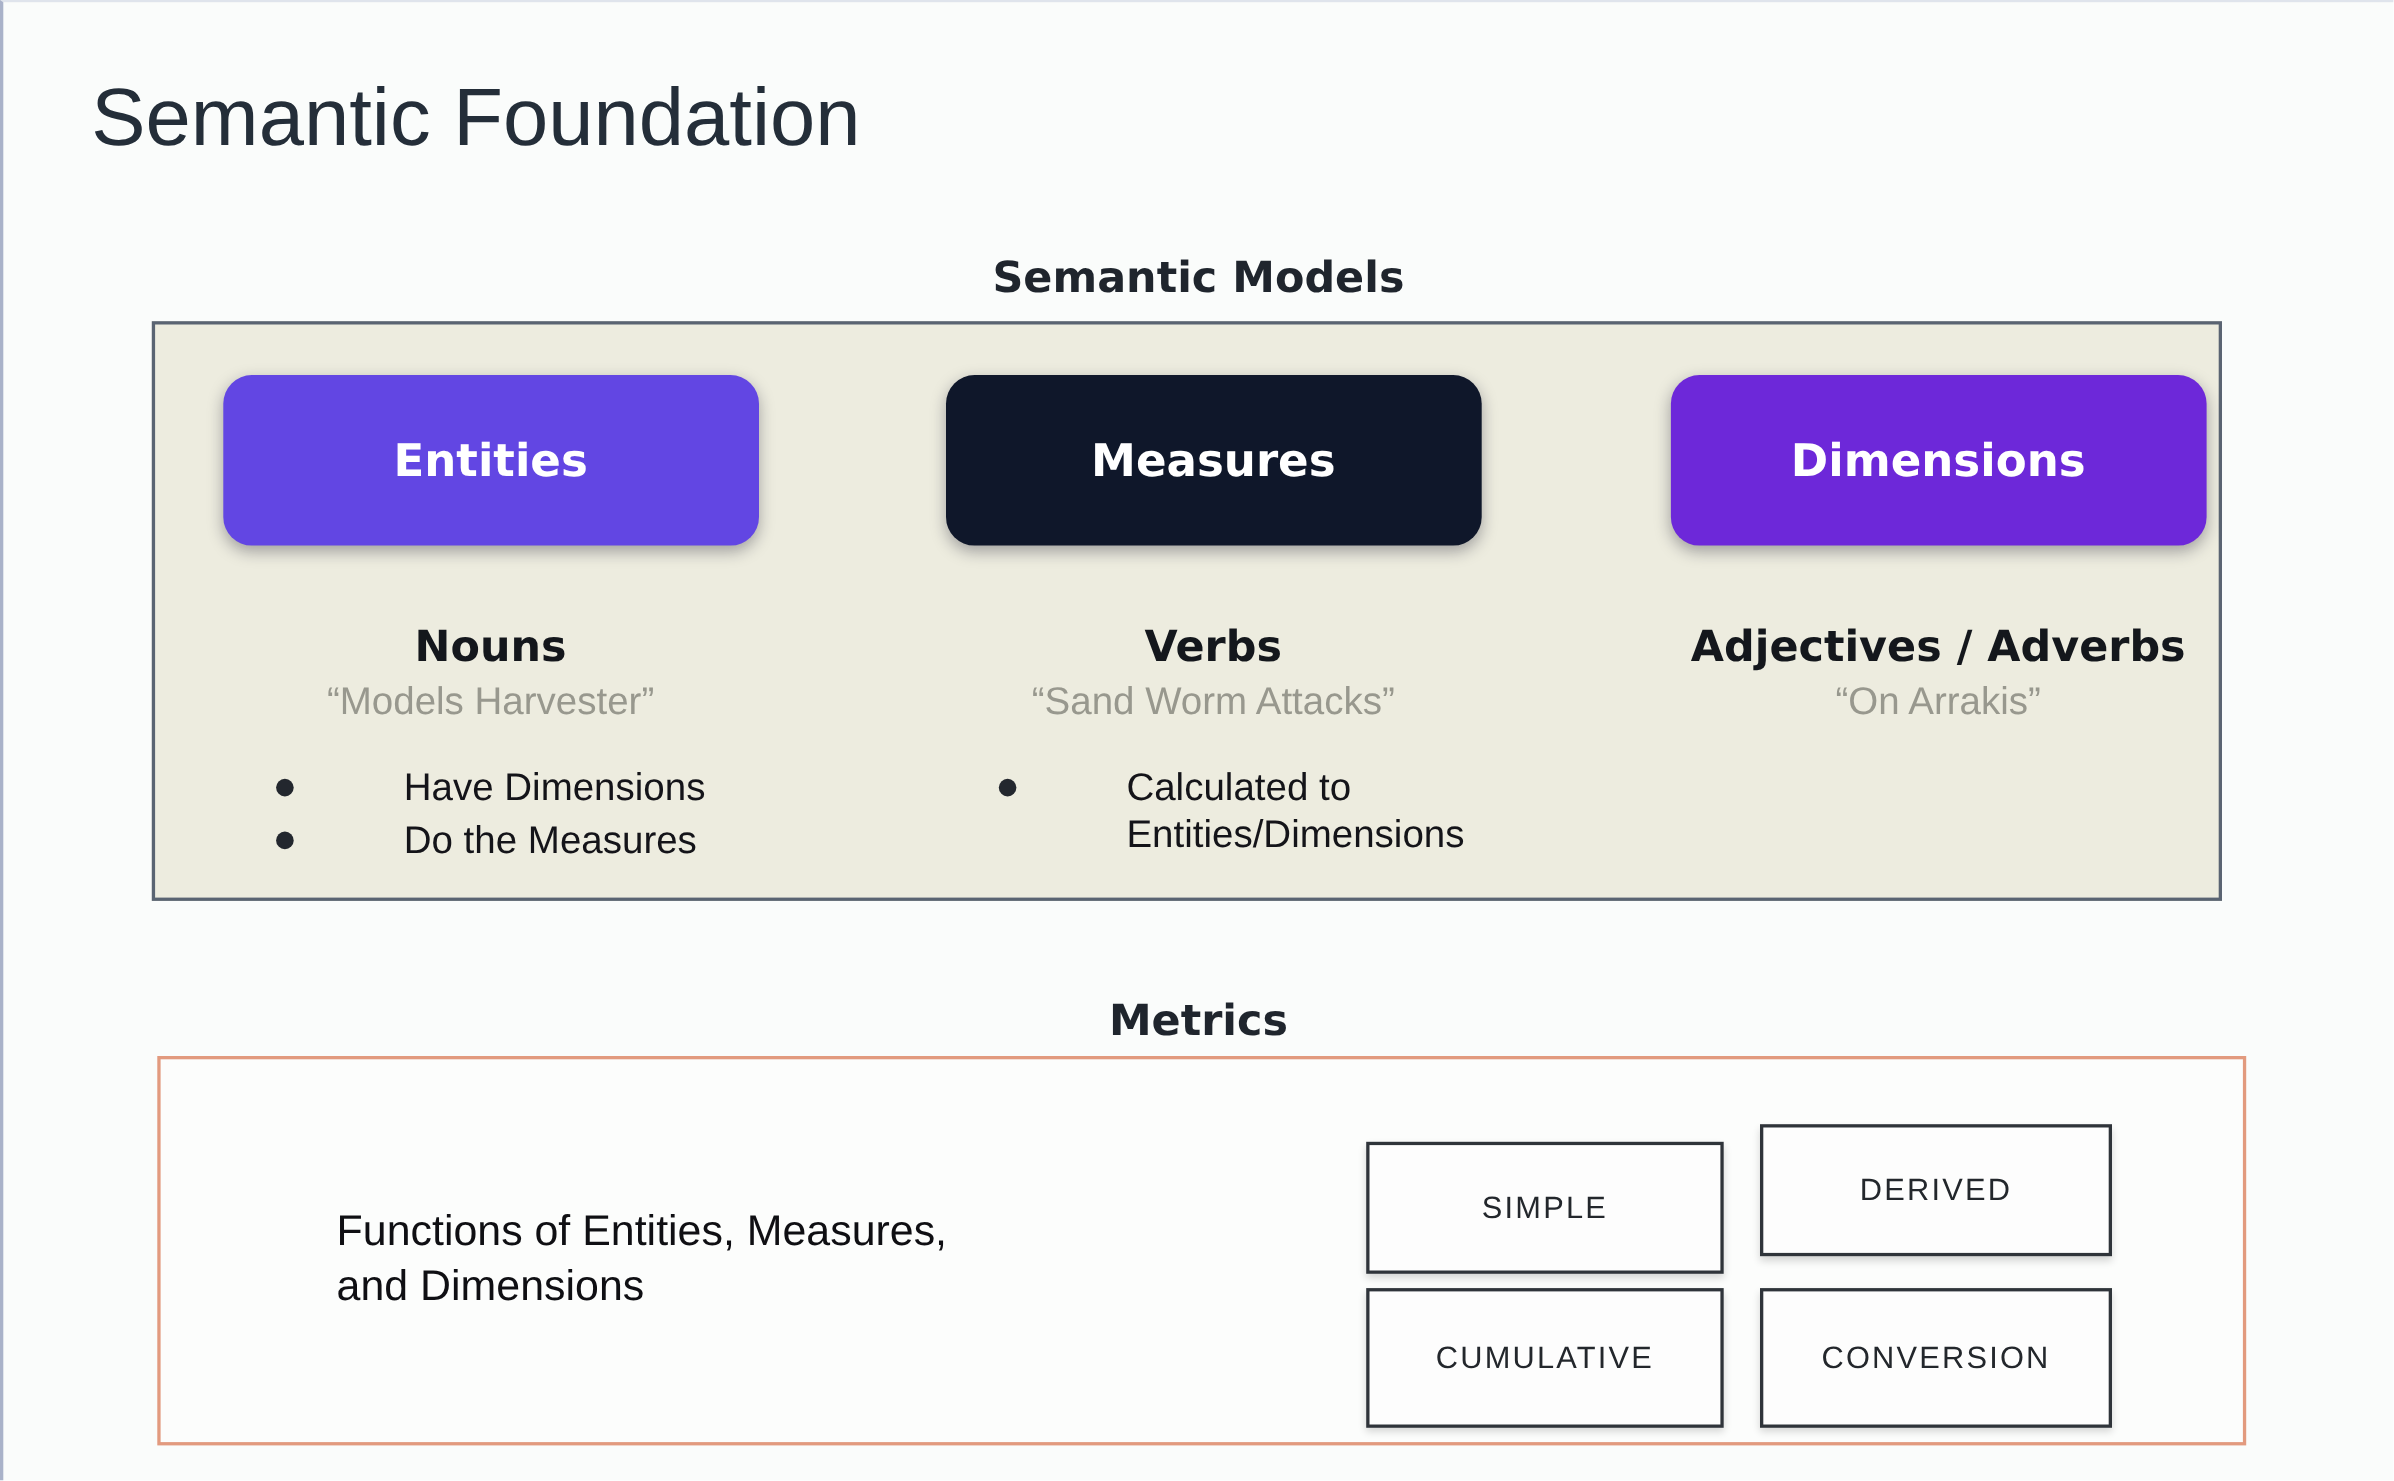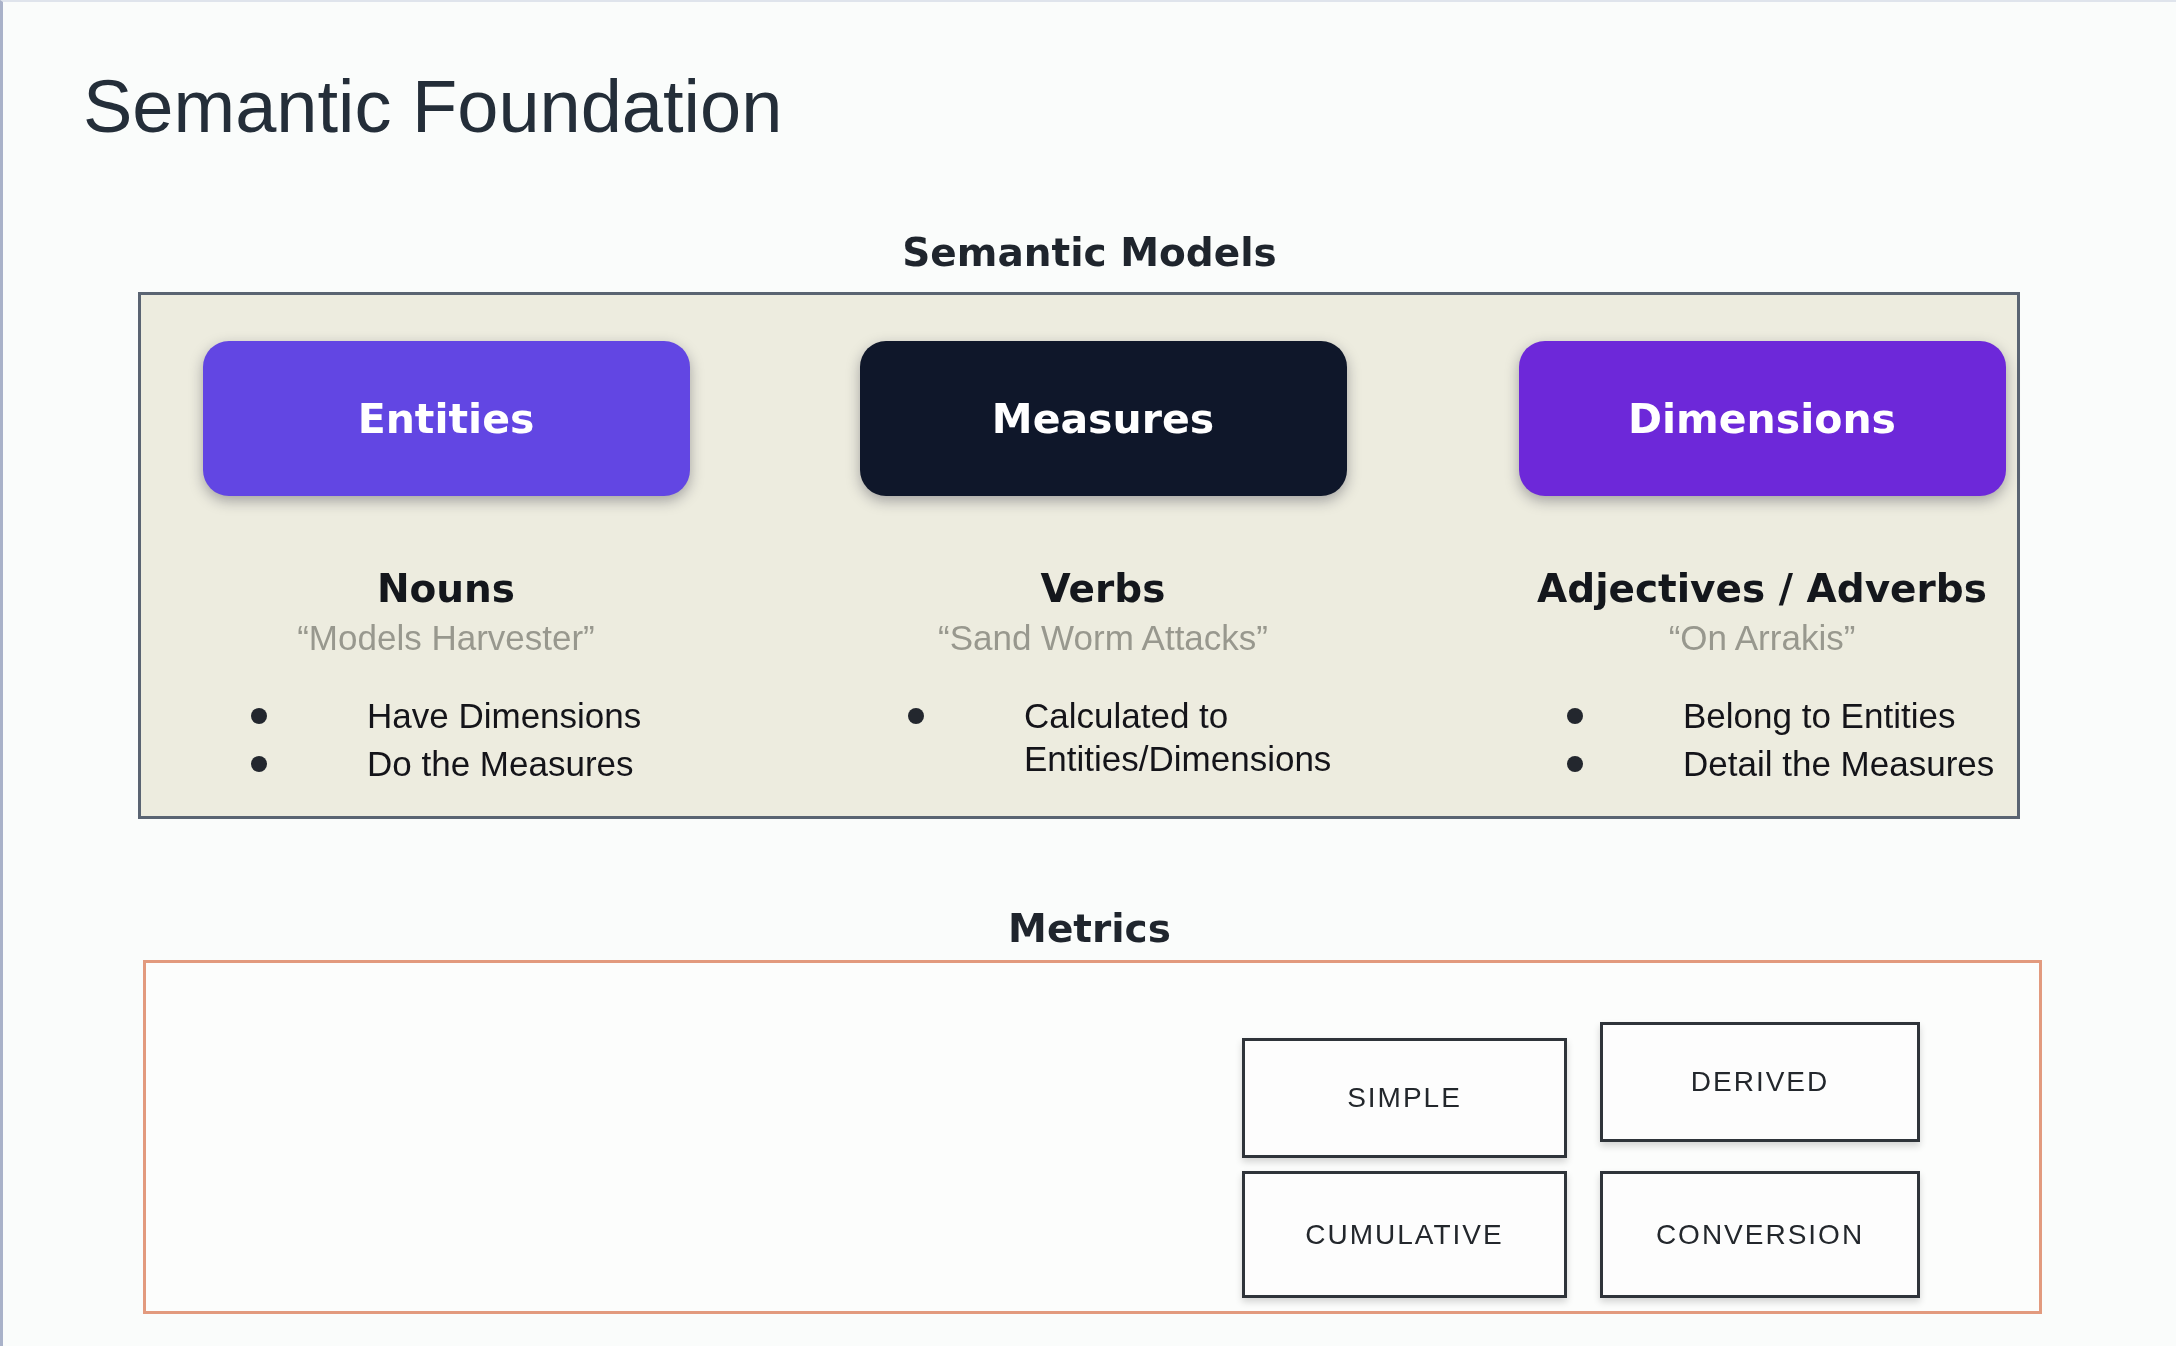--- a/index.html
+++ b/index.html
@@ -118,36 +118,30 @@
         </div>
       </div>
     </div>
 
     <div class="model-column col-2">
       <div class="chip" style="background: #6d28d9; justify-content: center;">
         <span>Dimensions</span>
       </div>
       <div class="pos-heading">Adjectives / Adverbs</div>
       <div class="example">“On Arrakis”</div>
-      <div class="bullets">
-        <div class="bullet">
-          <span class="bullet-dot"></span>
-          <span class="bullet-text">Belong to Entities</span>
-        </div>
-        <div class="bullet">
-          <span class="bullet-dot"></span>
-          <span class="bullet-text">Detail the Measures</span>
-        </div>
-      </div>
     </div>
 
   </div>
 
   <div class="section-heading heading-metrics">Metrics</div>
 
   <div class="metrics-panel">
+    <div class="metrics-desc">
+      <div>Functions of Entities, Measures,</div>
+      <div>and Dimensions</div>
+    </div>
     <div class="metric-box mb-simple">SIMPLE</div>
     <div class="metric-box mb-derived">DERIVED</div>
     <div class="metric-box mb-cumulative">CUMULATIVE</div>
     <div class="metric-box mb-conversion">CONVERSION</div>
   </div>
 
 </div>
 
 </body></html>

